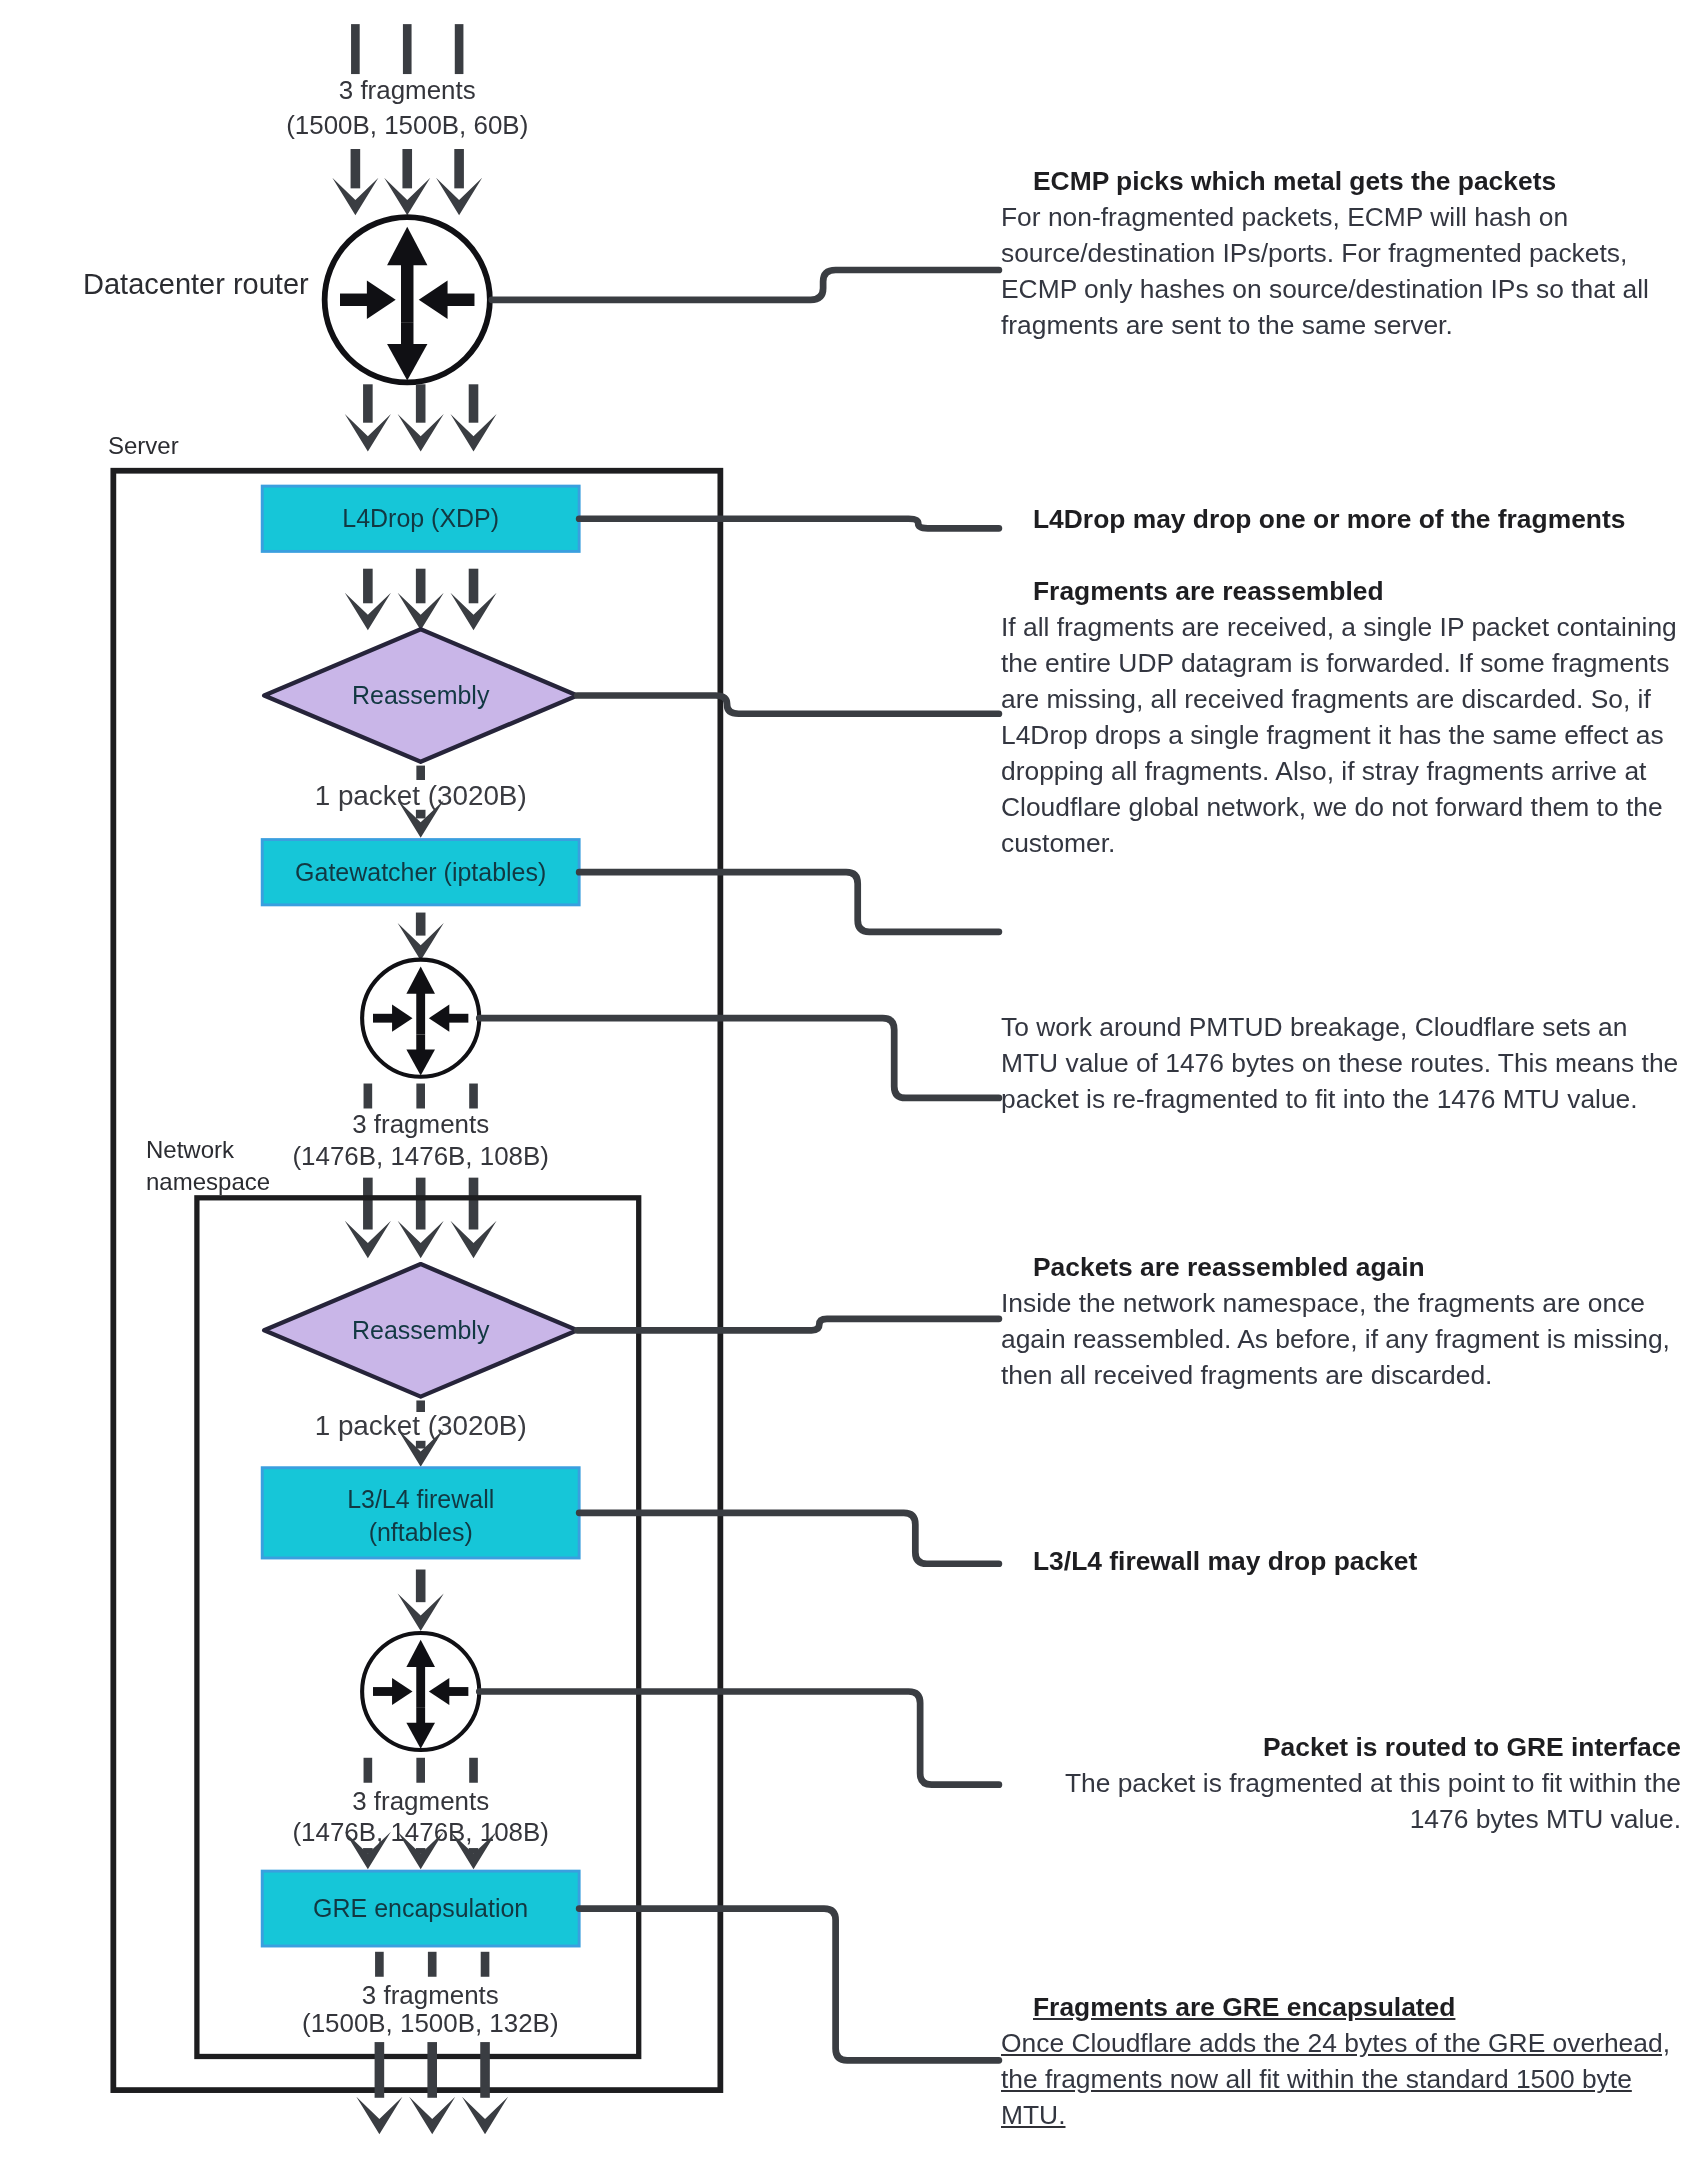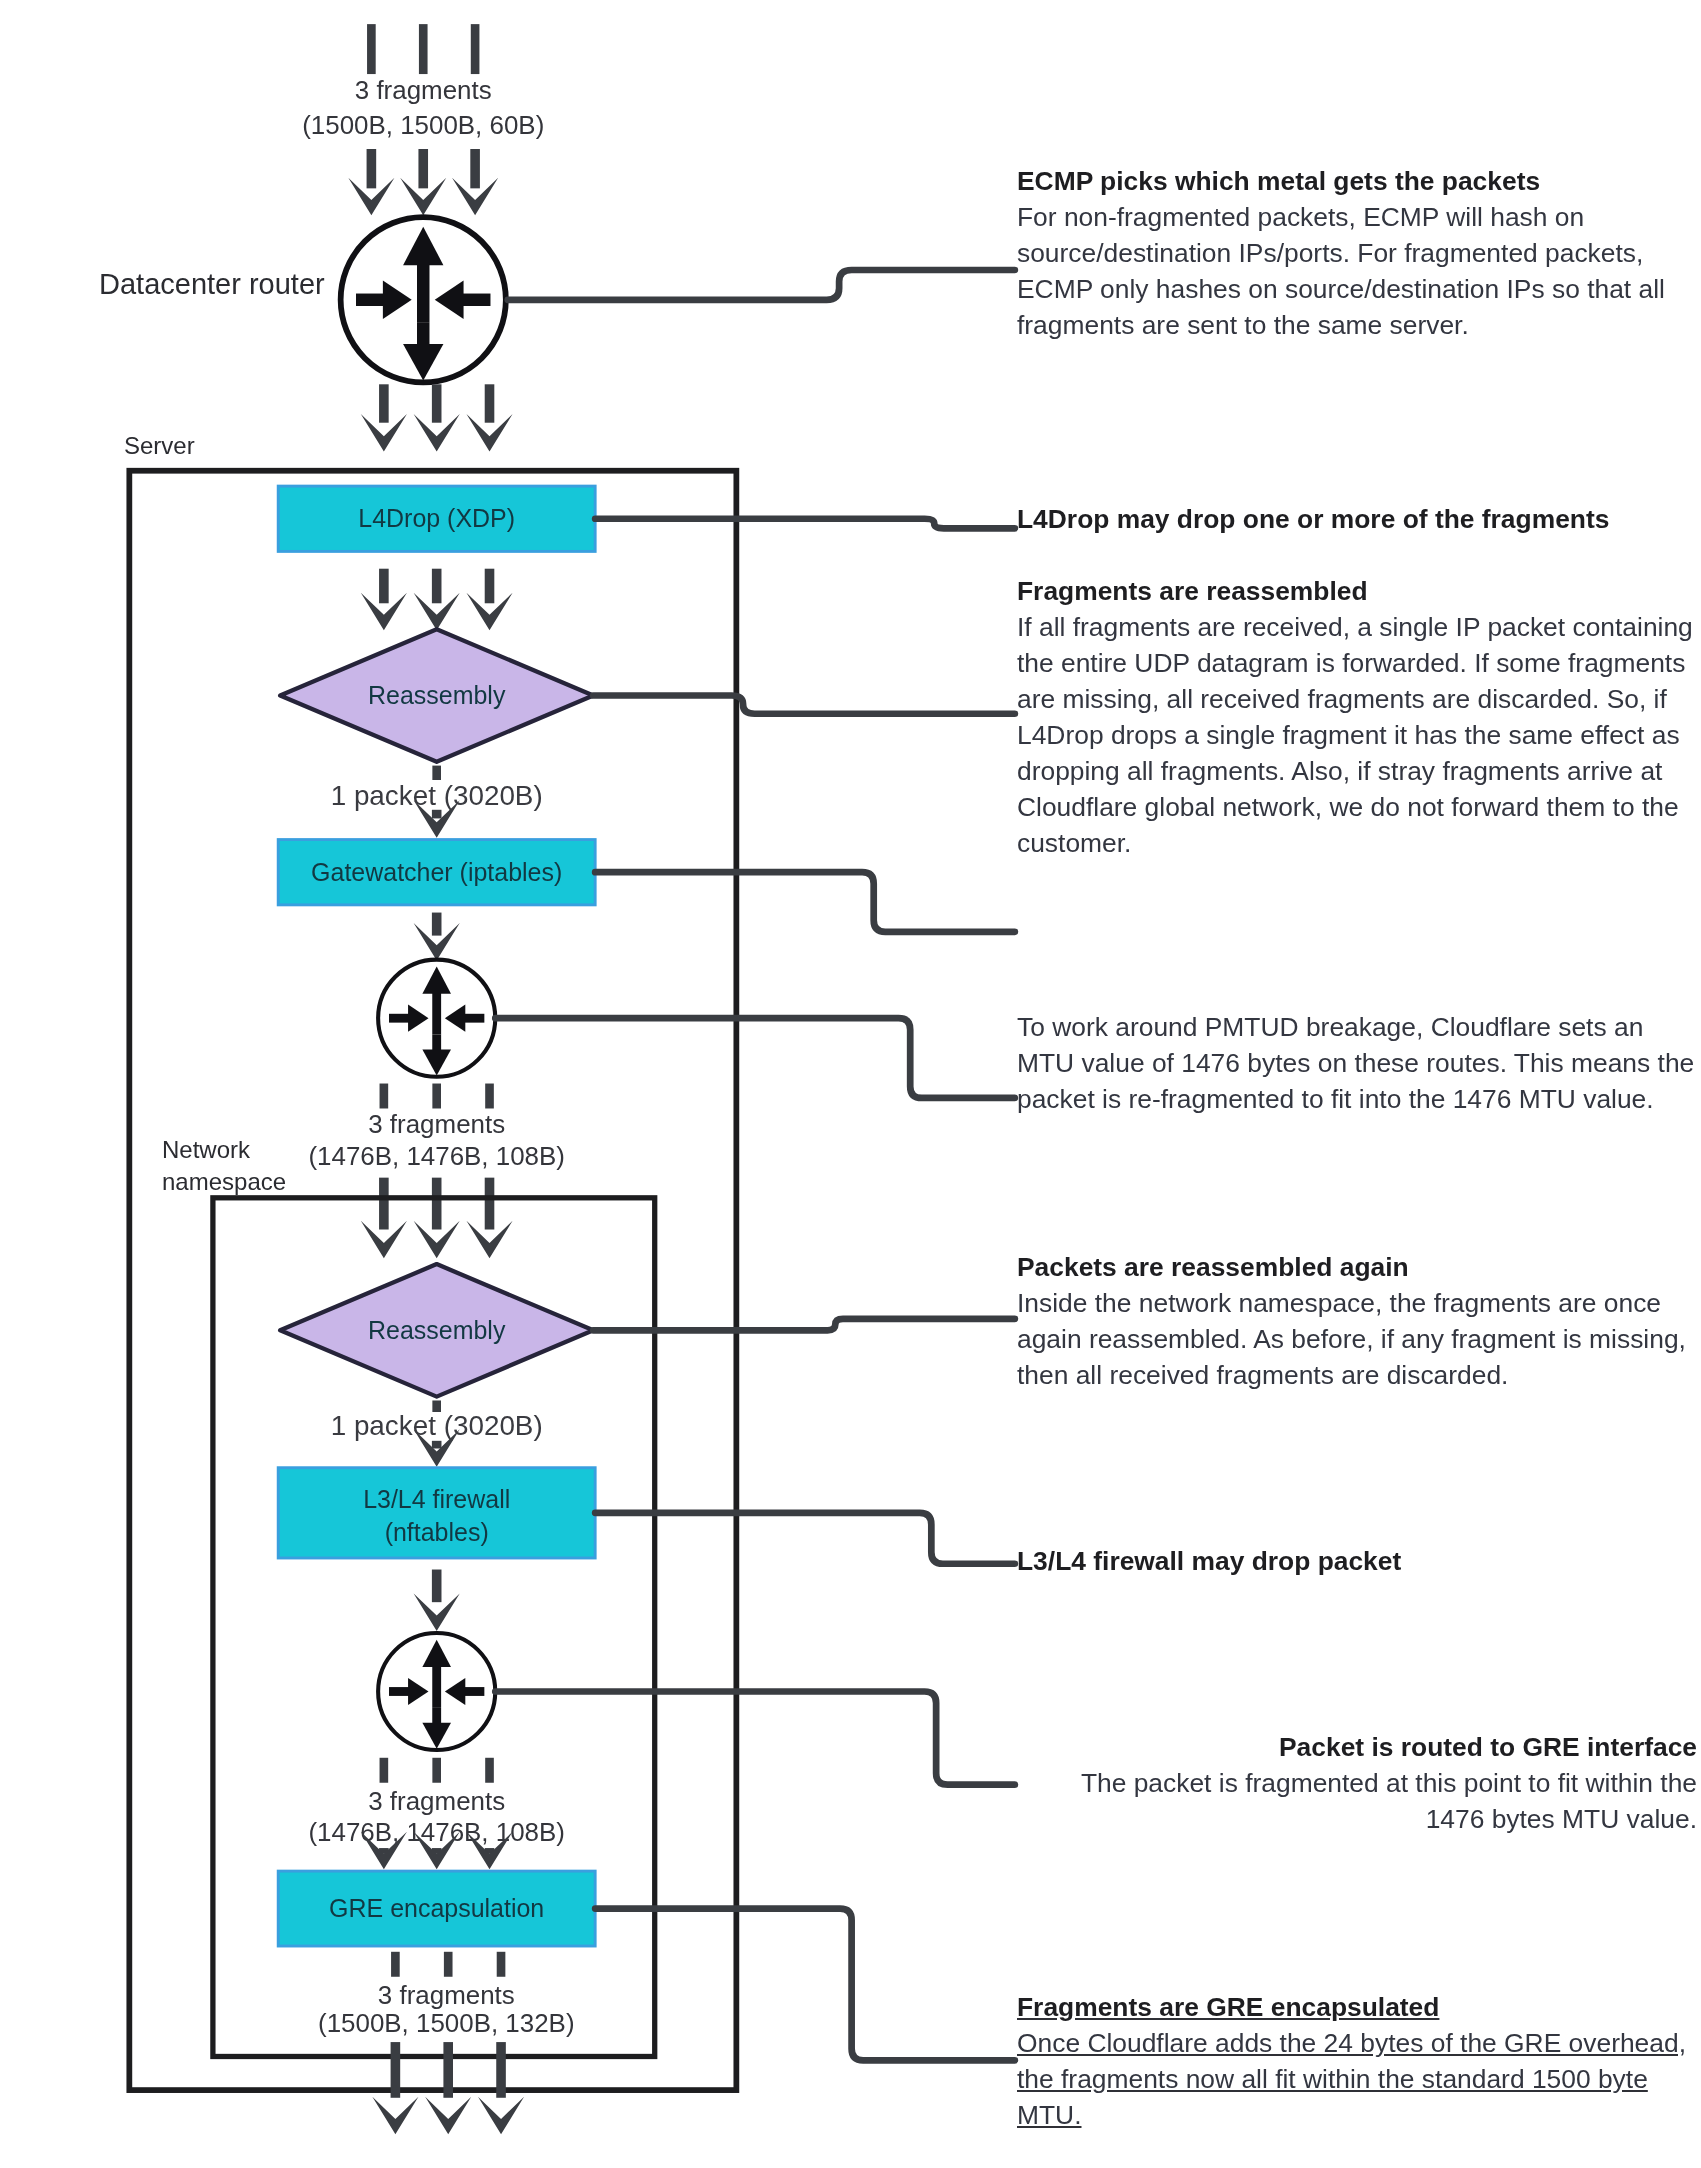--- a/index.html
+++ b/index.html
@@ -7,21 +7,21 @@
     --diamond-fill:#c9b6e8; --diamond-stroke:#26243a;
     --flow:#3a3d42; --frame:#1d1d1f;
     --text:#2f3036; --heading:#1e1e21;
   }
   *{margin:0;padding:0;box-sizing:border-box;}
   html,body{background:#ffffff;}
   body{
     width:1701px;height:2168px;position:relative;overflow:hidden;
     font-family:"Liberation Sans", sans-serif;color:var(--text);
   }
-  #stage{position:absolute;left:16px;top:0;width:1518px;height:2168px;}
+  #stage{position:absolute;left:0;top:0;width:1518px;height:2168px;}
   svg#diagram{position:absolute;left:0;top:0;}
 
   
   .cyan-box{fill:var(--box-fill);stroke:var(--box-stroke);stroke-width:3;}
   .diamond{fill:var(--diamond-fill);stroke:var(--diamond-stroke);stroke-width:4.5;stroke-linejoin:round;}
   .frame{fill:none;stroke:var(--frame);stroke-width:6;}
   .connector{fill:none;stroke:var(--flow);stroke-width:7;stroke-linecap:round;}
   .shaft{stroke:var(--flow);stroke-width:10;}
   .dash{stroke:var(--flow);stroke-width:9;}
   .head{fill:var(--flow);}
@@ -33,21 +33,21 @@
   .svg-label-big{font-size:29px;fill:#3a3b41;text-anchor:middle;}
   .box-label{font-size:26px;fill:#123842;text-anchor:middle;}
 
   
   .floating-label{position:absolute;color:#2b2c31;}
   .dc-label{left:83px;top:265px;width:226px;font-size:29px;line-height:38px;}
   .server-label{left:108px;top:432px;font-size:24px;text-align:center;}
   .ns-label{left:146px;top:1134px;width:168px;font-size:24px;line-height:32px;}
 
   .annotation{position:absolute;left:1001px;width:680px;}
-  .annotation h3{font-size:26.4px;line-height:36px;font-weight:700;color:var(--heading);}
+  .annotation h3{font-size:26.4px;line-height:36px;font-weight:700;color:var(--heading);margin-left:32px;}
   .annotation p{font-size:26.4px;line-height:36px;color:#333640;}
   .ann-a{top:163px;} .ann-b{top:501px;} .ann-c{top:573px;} .ann-d{top:909px;}
   .ann-e{top:1009px;} .ann-f{top:1249px;} .ann-g{top:1543px;} .ann-h{top:1729px;text-align:right;}
   .ann-i{top:1989px;text-decoration:underline;}
 </style>
 </head>
 <body>
 
 <div id="stage">
 

